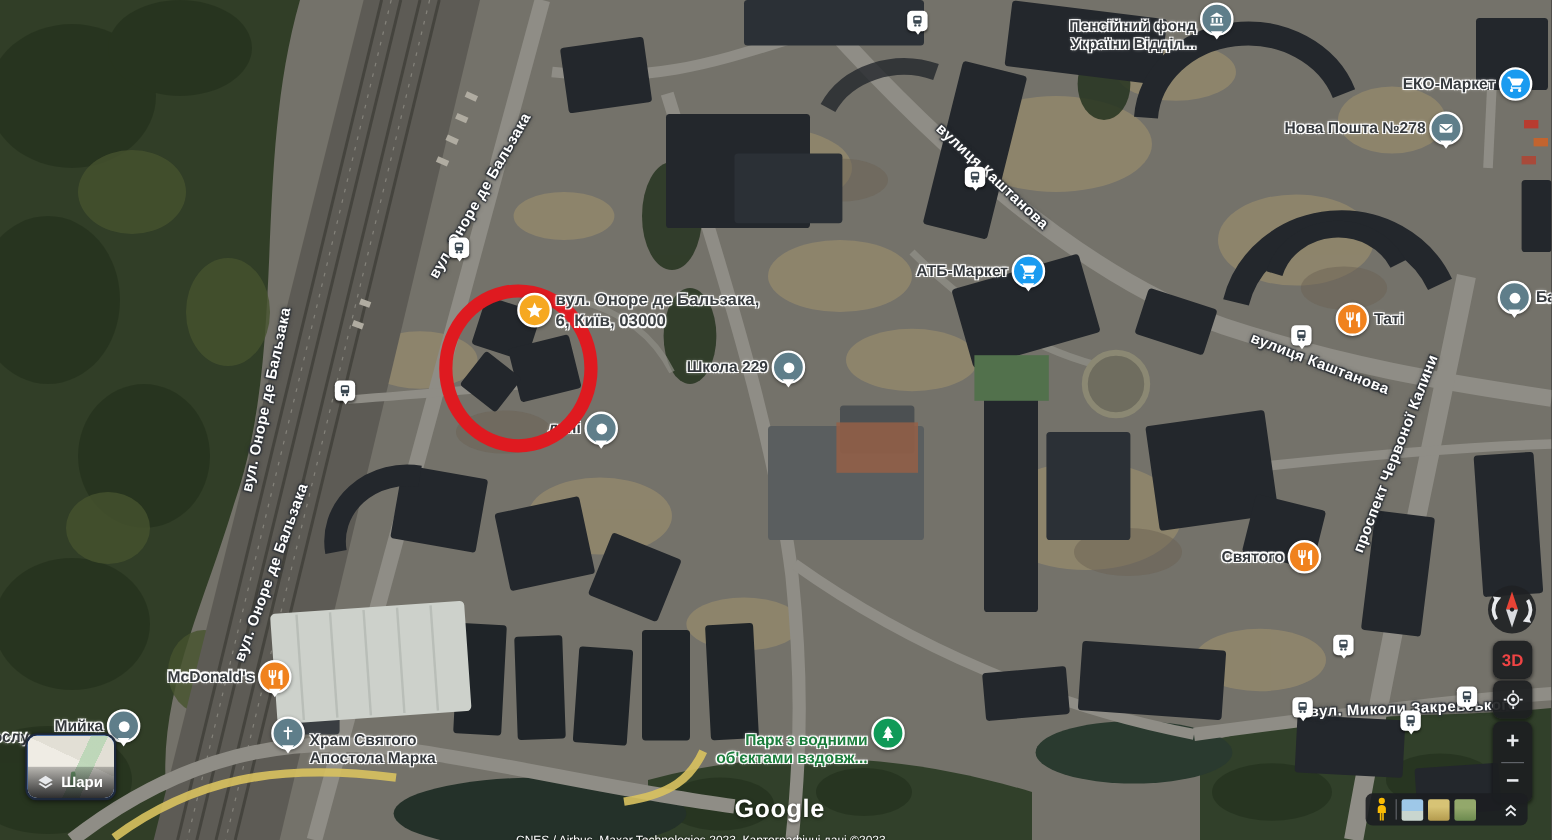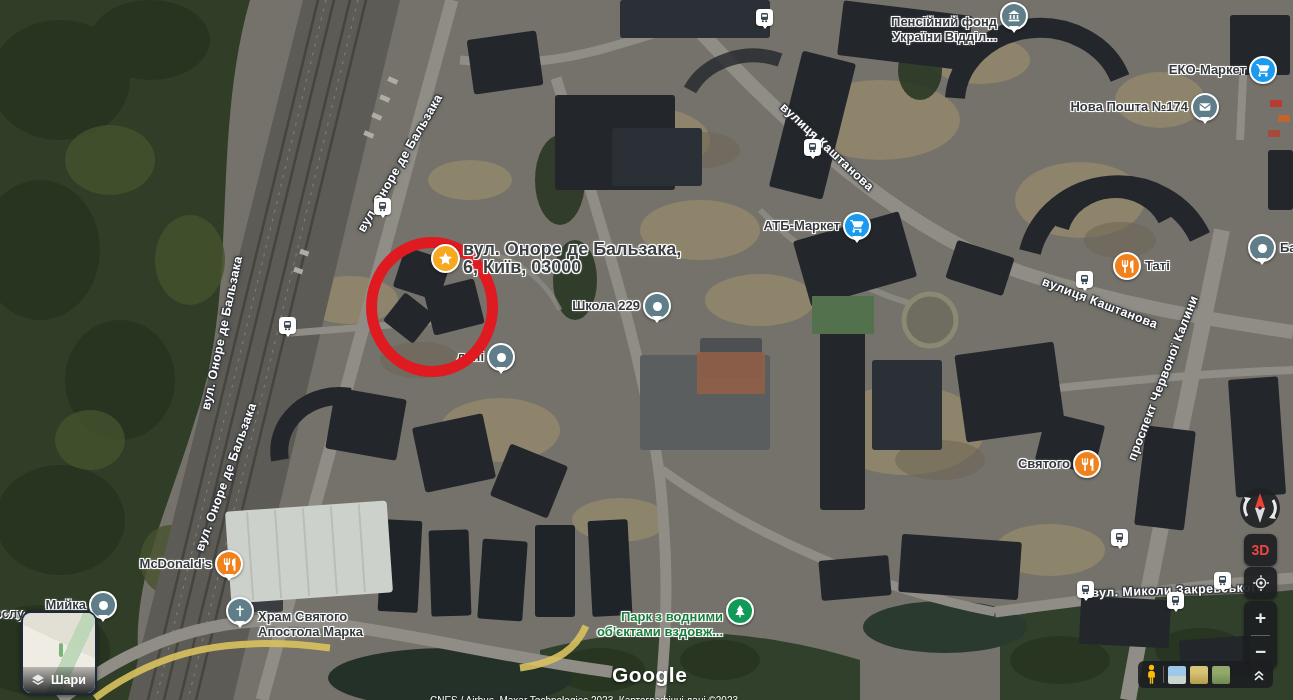--- a/index.html
+++ b/index.html
@@ -16,21 +16,21 @@
   .marker{position:absolute;width:0;height:0;z-index:35;}
   .poi-label{position:absolute;white-space:nowrap;color:#35393d;font-size:13px;font-weight:600;
     line-height:15px;
     text-shadow:-1px -1px 0 rgba(255,255,255,.95),1px -1px 0 rgba(255,255,255,.95),
                 -1px 1px 0 rgba(255,255,255,.95),1px 1px 0 rgba(255,255,255,.95),0 0 3px #fff;}
   .lbl-left{right:17px;text-align:right;}
   .lbl-right{left:18px;text-align:left;}
   .one{top:-8px;}
   .two{top:-15px;margin-top:13px;}
   .green-label{color:#1b7d3c;}
-  .addr .poi-label{font-size:18px;line-height:18px;color:#3c4043;top:-18px;}
+  .addr .poi-label{font-size:14px;line-height:18px;color:#3c4043;top:-18px;}
 
   
   .picon{position:absolute;left:-14px;top:-14px;width:28px;height:28px;border-radius:50%;
     display:flex;align-items:center;justify-content:center;border:2px solid #fff;
     box-shadow:0 1px 3px rgba(0,0,0,.45);}
   .blue{background:#1a9bf0;} .orange{background:#f0821e;} .teal{background:#5f7e8a;}
   .green{background:#109a58;} .gold{background:#f6a821;}
   .tail::after{content:"";position:absolute;left:50%;top:100%;margin-left:-5px;margin-top:-2px;
     border-left:5px solid transparent;border-right:5px solid transparent;border-top:7px solid #fff;}
   .pindot{width:9px;height:9px;border-radius:50%;background:#fff;}
@@ -74,21 +74,21 @@
   .bottombar{left:1138px;top:661px;width:135px;height:27px;background:rgba(28,30,33,.9);
     border-radius:6px;display:flex;align-items:center;padding:0 6px;gap:4px;}
   .bardiv{width:1px;height:17px;background:#5f6368;}
   .thumb{width:18px;height:18px;border-radius:2px;cursor:pointer;}
   .t1{background:linear-gradient(180deg,#9ec8e8 55%,#c9d6cf 55%);}
   .t2{background:linear-gradient(180deg,#d7c375 35%,#b49b4e);}
   .t3{background:linear-gradient(180deg,#93a86b 40%,#6c8a4f);}
   .chev{margin-left:auto;cursor:pointer;display:flex;}
 
   
-  .layers-panel{left:21px;top:611px;width:76px;height:84px;border-radius:10px;overflow:hidden;
+  .layers-panel{left:21px;top:611px;width:76px;height:56px;border-radius:10px;overflow:hidden;
     border:2px solid rgba(25,26,28,.85);box-shadow:0 1px 4px rgba(0,0,0,.5);cursor:pointer;
     background:#3b82f6;}
   .layers-thumb{position:absolute;inset:0;
     background:
       linear-gradient(115deg,rgba(186,214,182,0) 55%,rgba(186,214,182,.9) 55%,rgba(186,214,182,.9) 70%,rgba(186,214,182,0) 70%),
       linear-gradient(25deg,#efece4 60%,#e2dfd5 60%);}
   .layers-thumb::after{content:"";position:absolute;left:36px;top:30px;width:4px;height:14px;
     background:#79b27a;border-radius:2px;}
   .layers-strip{position:absolute;left:0;right:0;bottom:0;height:26px;
     background:linear-gradient(180deg,rgba(20,21,23,.25),rgba(20,21,23,.88));
@@ -360,21 +360,21 @@
   <div class="marker" style="left:1263px;top:70px">
     <div class="poi-label lbl-left one">ЕКО-Маркет</div>
     <div class="picon blue">
       <svg width="16" height="16" viewBox="0 0 24 24" fill="#fff">
           <path d="M7 18c-1.1 0-2 .9-2 2s.9 2 2 2 2-.9 2-2-.9-2-2-2zm10 0c-1.1 0-2 .9-2 2s.9 2 2 2 2-.9 2-2-.9-2-2-2zM7.2 14h9.4c.8 0 1.4-.4 1.7-1l3.6-6.6L20.2 5H6.2l-.9-2H2v2h2l3.6 7.6-1.4 2.4c-.7 1.3.2 3 1.7 3H19v-2H7.2z"></path>
         </svg>
     </div>
   </div>
 
   <div class="marker" style="left:1205px;top:107px">
-    <div class="poi-label lbl-left one">Нова Пошта №174</div>
+    <div class="poi-label lbl-left one">Нова Пошта №278</div>
     <div class="picon teal tail">
       <svg width="16" height="16" viewBox="0 0 24 24">
           <rect x="4" y="6.5" width="16" height="11" rx="1.6" fill="#fff"></rect>
           <path d="M4.5 8l7.5 6 7.5-6" stroke="#5f7e8a" stroke-width="1.8" fill="none"></path>
         </svg>
     </div>
   </div>
 
   <div class="marker" style="left:857px;top:226px">
     <div class="poi-label lbl-left one">АТБ-Маркет</div>

